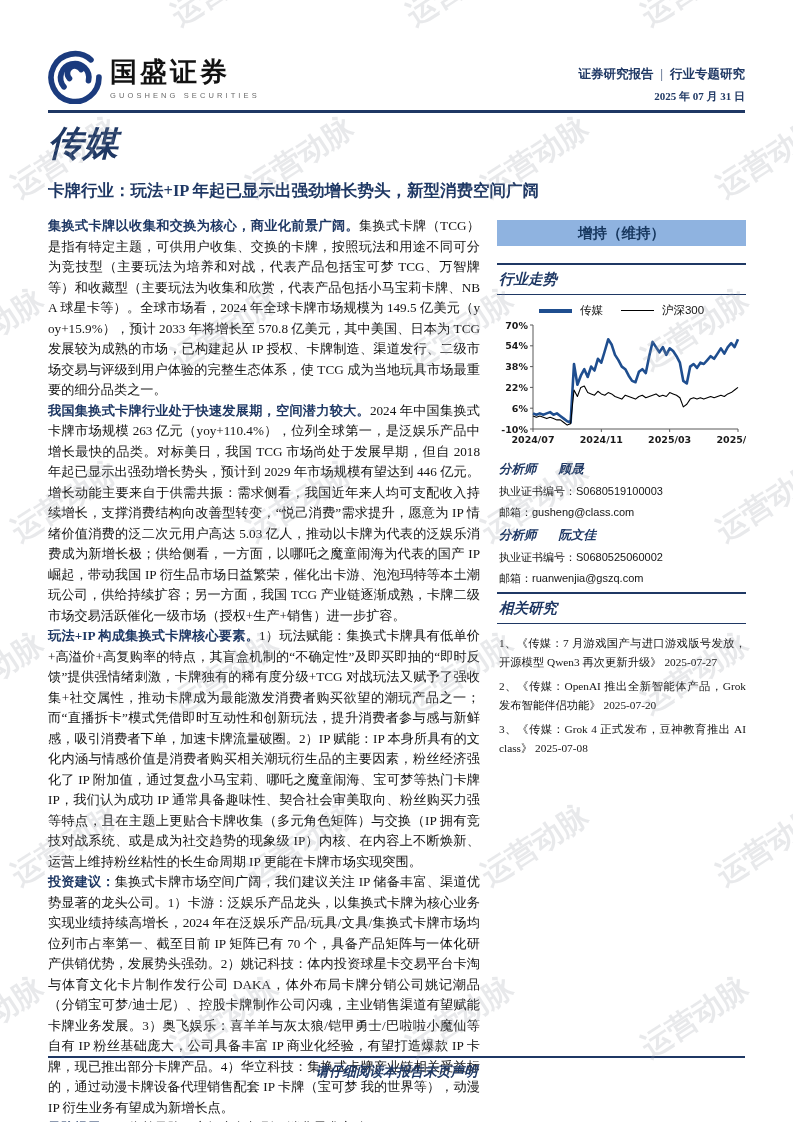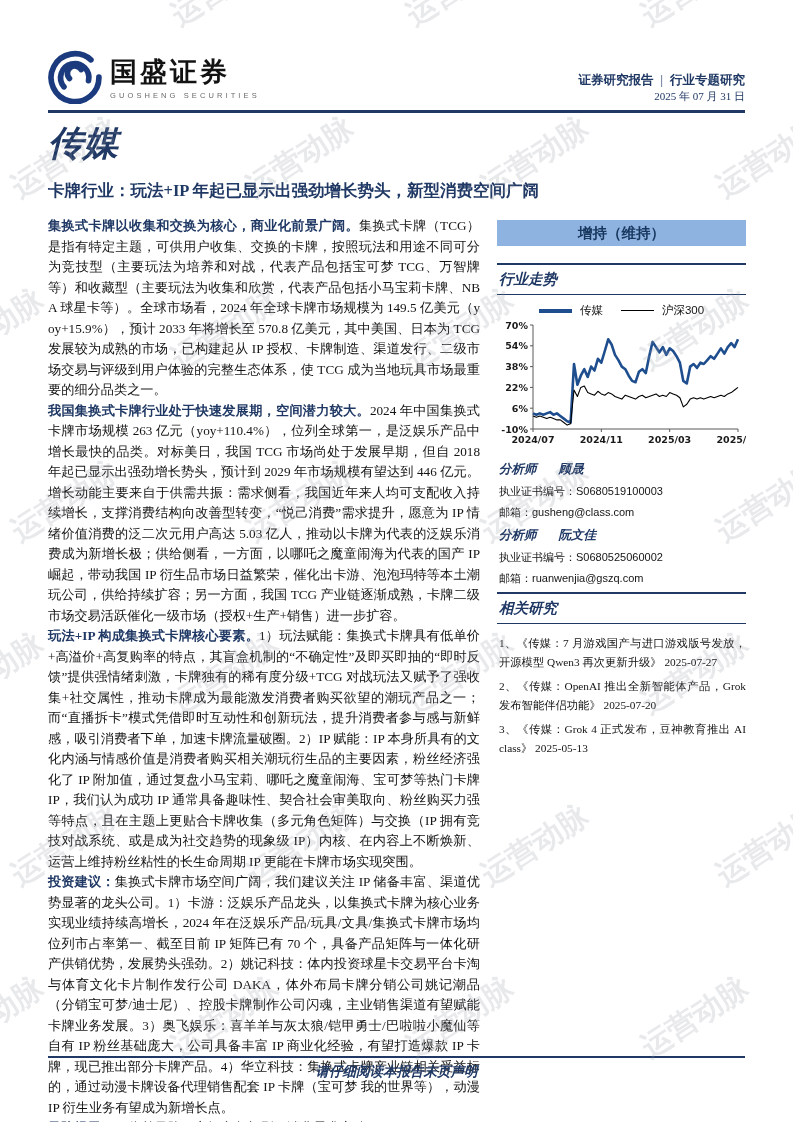--- a/index.html
+++ b/index.html
@@ -22,21 +22,21 @@
     border-bottom:3px solid #1F3864; z-index:2;
     display:flex; justify-content:space-between; align-items:flex-end;
     padding-bottom:6px;
   }
   .brand { display:flex; align-items:center; gap:8px; }
   .brand-cn { font-size:27px; font-weight:bold; color:#121212; letter-spacing:3px; font-family:"Liberation Serif", serif; }
   .brand-en { font-size:7.5px; color:#6a6a6a; letter-spacing:3.1px; font-family:"Liberation Sans", sans-serif; margin-top:1px; }
   .header-right { text-align:right; color:#1F3864; }
   .rt-line { font-size:12.5px; font-weight:bold; }
   .rt-line .sep { margin:0 7px; font-weight:normal; }
-  .rt-date { font-size:11px; font-weight:normal; font-style:normal; }
+  .rt-date { font-size:11px; font-weight:bold; margin-top:6px; font-style:normal; }
   
   .title {
     position:absolute; left:48px; top:120px; z-index:2;
     font-size:35px; font-weight:bold; font-style:italic; color:#1F3864;
   }
   .subtitle {
     position:absolute; left:48px; top:180px; width:697px; z-index:2;
     font-size:16.5px; font-weight:bold; color:#1F3864;
   }
   
@@ -226,21 +226,21 @@
         <div class="related-item">
           <span>1、《传媒：7 月游戏国产与进口游戏版号发放，开源模型 Qwen3 再次更新升级》</span>
           <span class="rel-date">2025-07-27</span>
         </div>
         <div class="related-item">
           <span>2、《传媒：OpenAI 推出全新智能体产品，Grok 发布智能伴侣功能》</span>
           <span class="rel-date">2025-07-20</span>
         </div>
         <div class="related-item">
           <span>3、《传媒：Grok 4 正式发布，豆神教育推出 AI class》</span>
-          <span class="rel-date">2025-05-13</span>
+          <span class="rel-date">2025-07-08</span>
         </div>
       </div>
     </div>
 
   </div>
 
   <div class="footer">
     <div>请仔细阅读本报告末页声明</div>
   </div>
 

